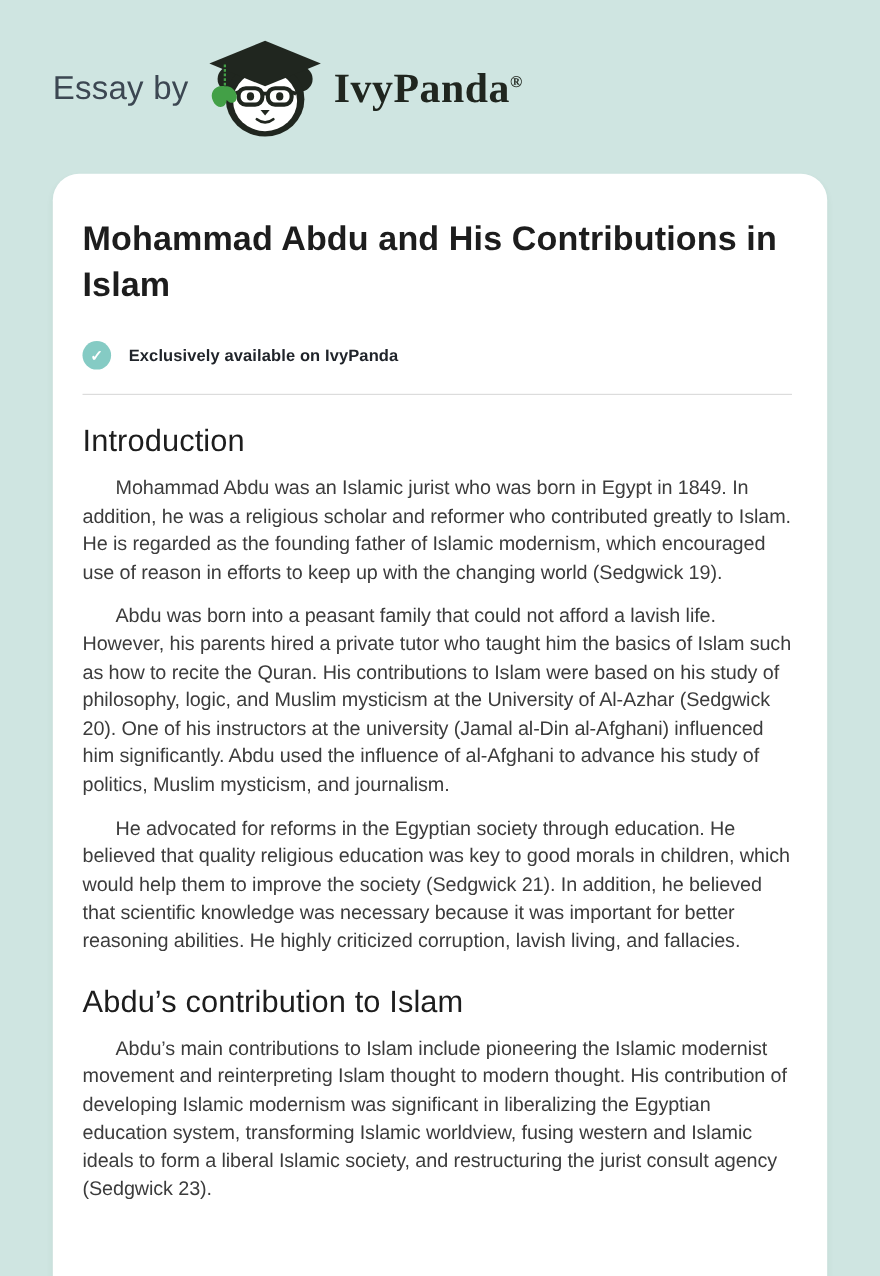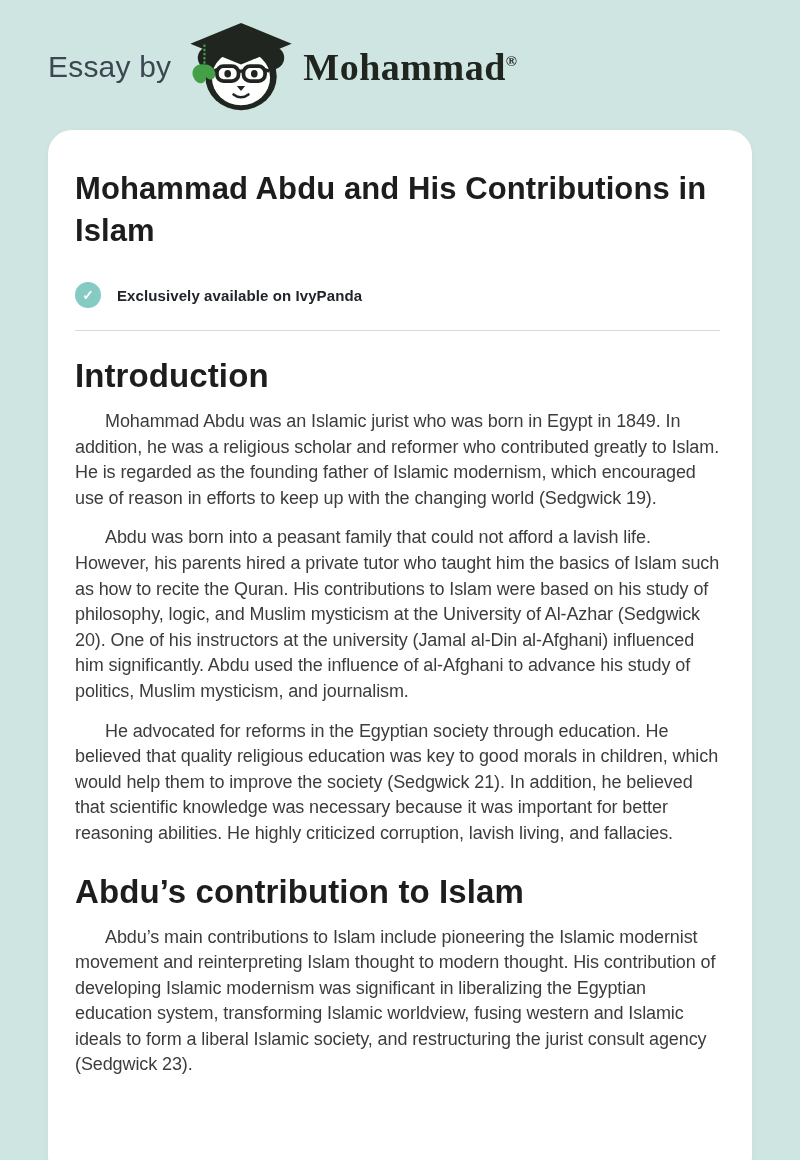--- a/index.html
+++ b/index.html
@@ -9,21 +9,21 @@
     height: 1160px;
     background: #cfe5e1;
     font-family: "Liberation Sans", sans-serif;
     overflow: hidden;
   }
   
   .site-header {
     display: flex;
     align-items: center;
     padding: 22px 75px 18px 48px;
-    height: 130px;
+    height: 158px;
   }
   .essay-by {
     font-size: 30px;
     color: #3c4752;
     letter-spacing: 0.2px;
     margin-right: 16px;
   }
   .logo-panda { width: 108px; height: 92px; margin-right: 8px; flex: none; }
   .brand {
     font-family: "Liberation Serif", serif;
@@ -80,22 +80,22 @@
     color: #20242a;
     letter-spacing: 0.1px;
     text-align: center;
   }
   .divider {
     border: none;
     border-top: 1px solid #d9d9d9;
     margin: 0 0 8px 0;
   }
   .section-heading {
-    font-size: 33px;
-    font-weight: 700;
+    font-size: 28px;
+    font-weight: 400;
     color: #1d1d1d;
     margin: 26px 0 12px 0;
     letter-spacing: 0.1px;
   }
   .card p {
     font-size: 18px;
     line-height: 25.6px;
     color: #3c3c3c;
     text-indent: 30px;
     margin: 14px 0;
@@ -127,21 +127,21 @@
     <path d="M60,78 h10 l-5,6 z" fill="#20261f"></path>
     <path d="M56,88 q9,7 18,0" fill="none" stroke="#20261f" stroke-width="3" stroke-linecap="round"></path>
 
     <polygon points="65,2 126,27 65,52 4,27" fill="#20261f"></polygon>
     <circle cx="65" cy="7" r="3" fill="#20261f"></circle>
 
     <line x1="21" y1="28" x2="21" y2="54" stroke="#43a047" stroke-width="2.5" stroke-dasharray="3,2"></line>
     <path d="M21,52 C9,50 4,60 8,68 C12,77 22,77 23,67 C29,74 37,68 33,59 C29,52 24,52 21,52 Z" fill="#43a047"></path>
   </svg>
 
-  <span class="brand"><span>Mohammad</span><sup>®</sup></span>
+  <span class="brand"><span>IvyPanda</span><sup>®</sup></span>
 </header>
 
 <main class="card">
   <h1 class="essay-title">Mohammad Abdu and His Contributions in Islam</h1>
 
   <div class="badge">
     <span class="check-circle">✓</span>
     <span class="badge-label">Exclusively available on IvyPanda</span>
   </div>
 

